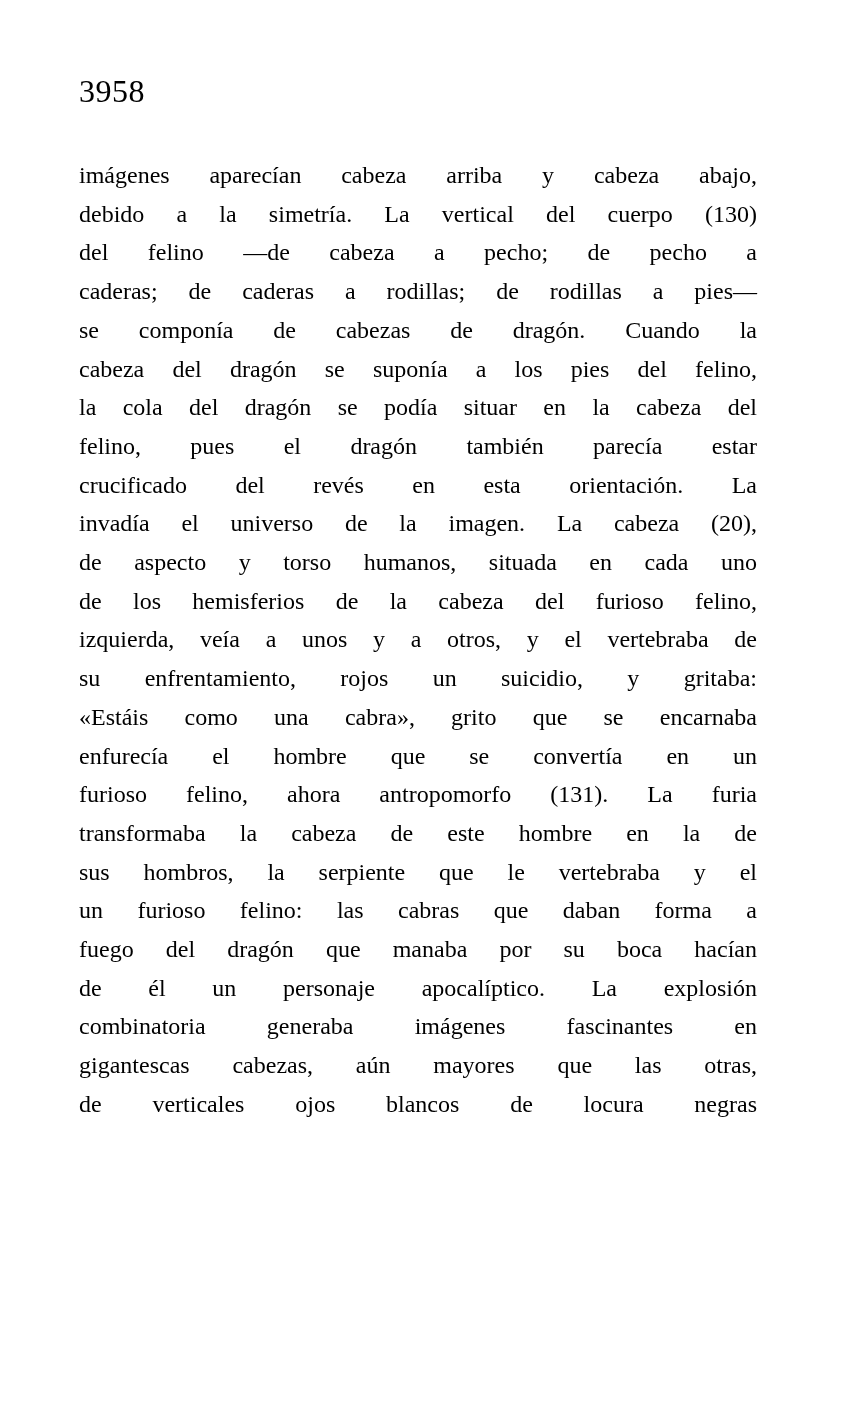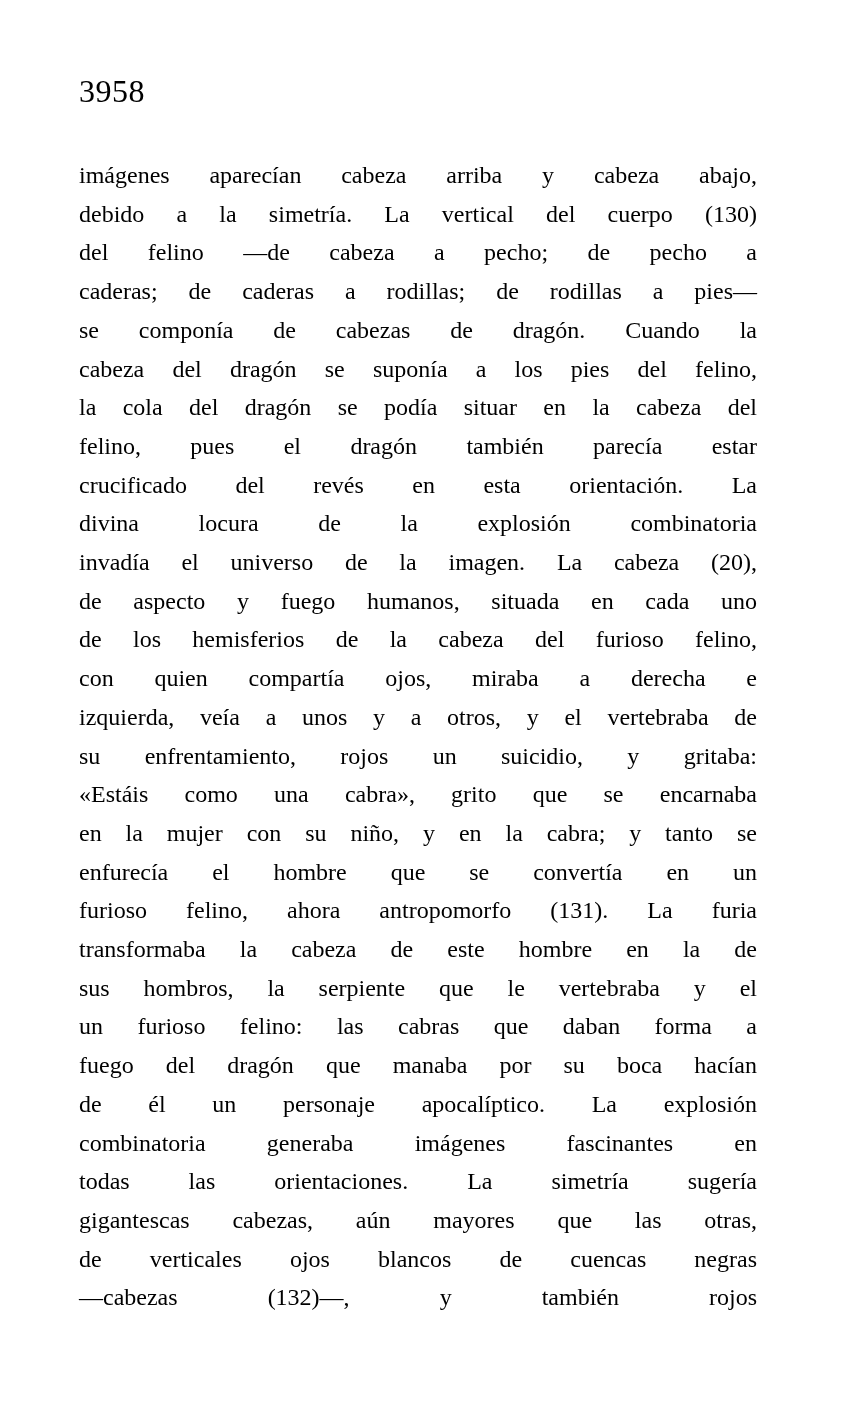--- a/index.html
+++ b/index.html
@@ -51,35 +51,30 @@
   <div class="text-block">
       <div class="line">imágenes aparecían cabeza arriba y cabeza abajo,</div>
       <div class="line">debido a la simetría. La vertical del cuerpo (130)</div>
       <div class="line">del felino —de cabeza a pecho; de pecho a</div>
       <div class="line">caderas; de caderas a rodillas; de rodillas a pies—</div>
       <div class="line">se componía de cabezas de dragón. Cuando la</div>
       <div class="line">cabeza del dragón se suponía a los pies del felino,</div>
       <div class="line">la cola del dragón se podía situar en la cabeza del</div>
       <div class="line">felino, pues el dragón también parecía estar</div>
       <div class="line">crucificado del revés en esta orientación. La</div>
-      <div class="line">divina locura de la explosión combinatoria</div>
       <div class="line">invadía el universo de la imagen. La cabeza (20),</div>
-      <div class="line">de aspecto y fuego humanos, situada en cada uno</div>
+      <div class="line">de aspecto y torso humanos, situada en cada uno</div>
       <div class="line">de los hemisferios de la cabeza del furioso felino,</div>
-      <div class="line">con quien compartía ojos, miraba a derecha e</div>
       <div class="line">izquierda, veía a unos y a otros, y el vertebraba de</div>
       <div class="line">su enfrentamiento, rojos un suicidio, y gritaba:</div>
       <div class="line">«Estáis como una cabra», grito que se encarnaba</div>
-      <div class="line">en la mujer con su niño, y en la cabra; y tanto se</div>
       <div class="line">enfurecía el hombre que se convertía en un</div>
       <div class="line">furioso felino, ahora antropomorfo (131). La furia</div>
       <div class="line">transformaba la cabeza de este hombre en la de</div>
       <div class="line">sus hombros, la serpiente que le vertebraba y el</div>
       <div class="line">un furioso felino: las cabras que daban forma a</div>
       <div class="line">fuego del dragón que manaba por su boca hacían</div>
       <div class="line">de él un personaje apocalíptico. La explosión</div>
       <div class="line">combinatoria generaba imágenes fascinantes en</div>
-      <div class="line">todas las orientaciones. La simetría sugería</div>
       <div class="line">gigantescas cabezas, aún mayores que las otras,</div>
-      <div class="line">de verticales ojos blancos de cuencas negras</div>
-      <div class="line">—cabezas&nbsp;(132)—, y también rojos</div>
+      <div class="line">de verticales ojos blancos de locura negras</div>
     </div>
 </div>
 
 </body></html>

